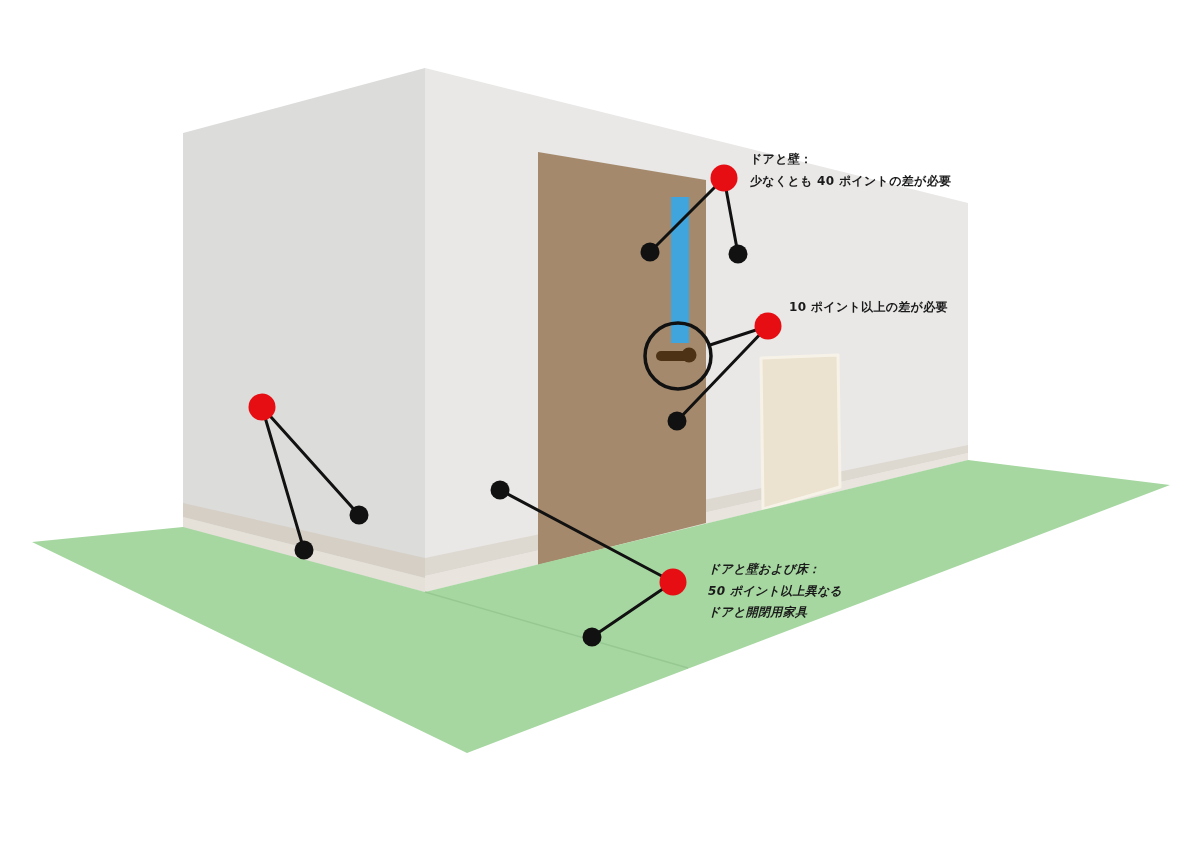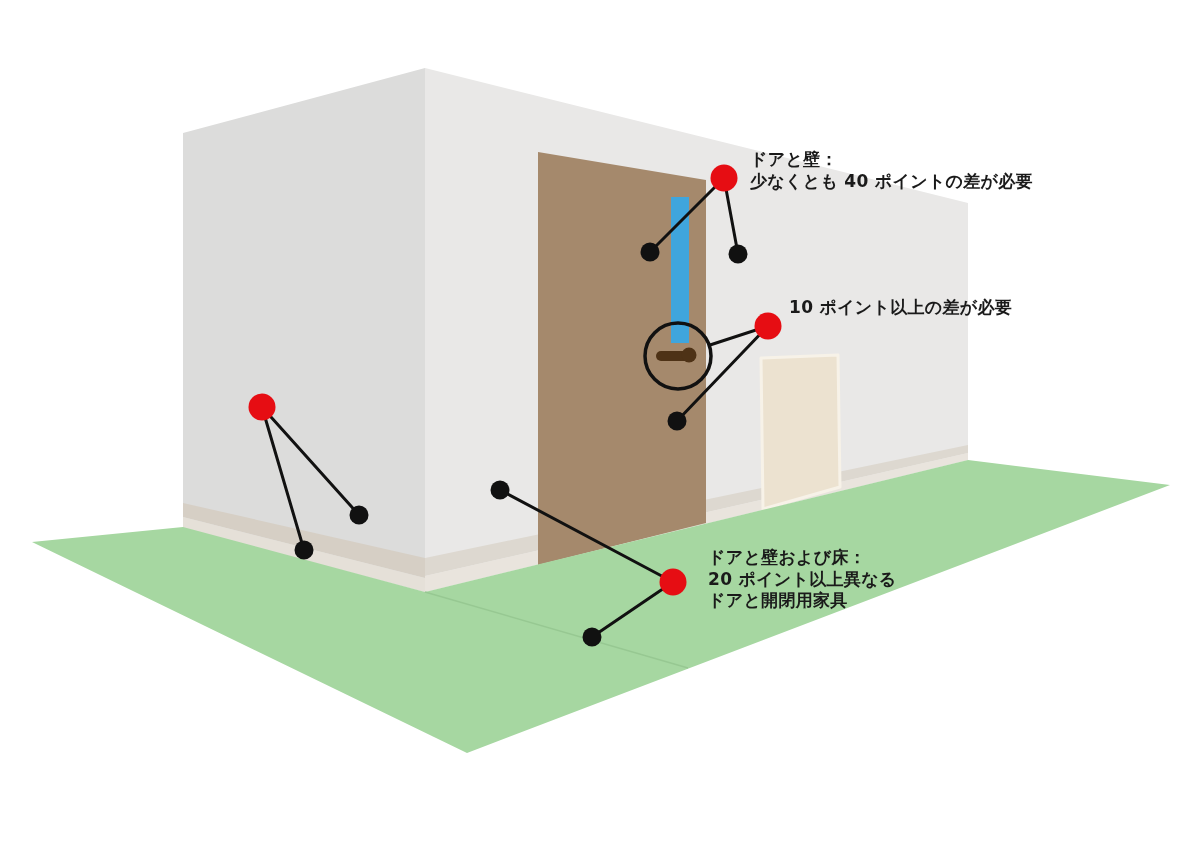--- a/index.html
+++ b/index.html
@@ -12,21 +12,21 @@
     font-family: "DejaVu Sans", sans-serif;
   }
   .scene-svg { position: absolute; left: 0; top: 0; }
   .connector { stroke: #111111; stroke-width: 3; stroke-linecap: round; }
   .ring { fill: none; stroke: #111111; stroke-width: 3.5; }
   .seam { stroke: #97c892; stroke-width: 1.5; }
   .frame { stroke: #f7f2e8; stroke-width: 3; stroke-linejoin: round; }
   .callout {
     position: absolute;
     color: #1a1a1a;
-    font-size: 17px;
+    font-size: 12px;
     font-weight: bold;
     line-height: 21.5px;
     white-space: nowrap;
     letter-spacing: 0.3px;
   }
 </style>
 </head>
 <body>
 
 <div class="canvas">
@@ -79,19 +79,19 @@
   <div class="callout" style="left:750px; top:149px;">
     <div>ドアと壁：</div>
     <div>少なくとも 40 ポイントの差が必要</div>
   </div>
 
   <div class="callout" style="left:789px; top:297px;">
     <div>10 ポイント以上の差が必要</div>
   </div>
 
 
-  <div class="callout" style="left:708px; top:547px;">
+  <div class="callout" style="left:708px; top:559px;font-style:italic;">
     <div>ドアと壁および床：</div>
-    <div>20 ポイント以上異なる</div>
+    <div>50 ポイント以上異なる</div>
     <div>ドアと開閉用家具</div>
   </div>
 
 </div>
 
 </body></html>

